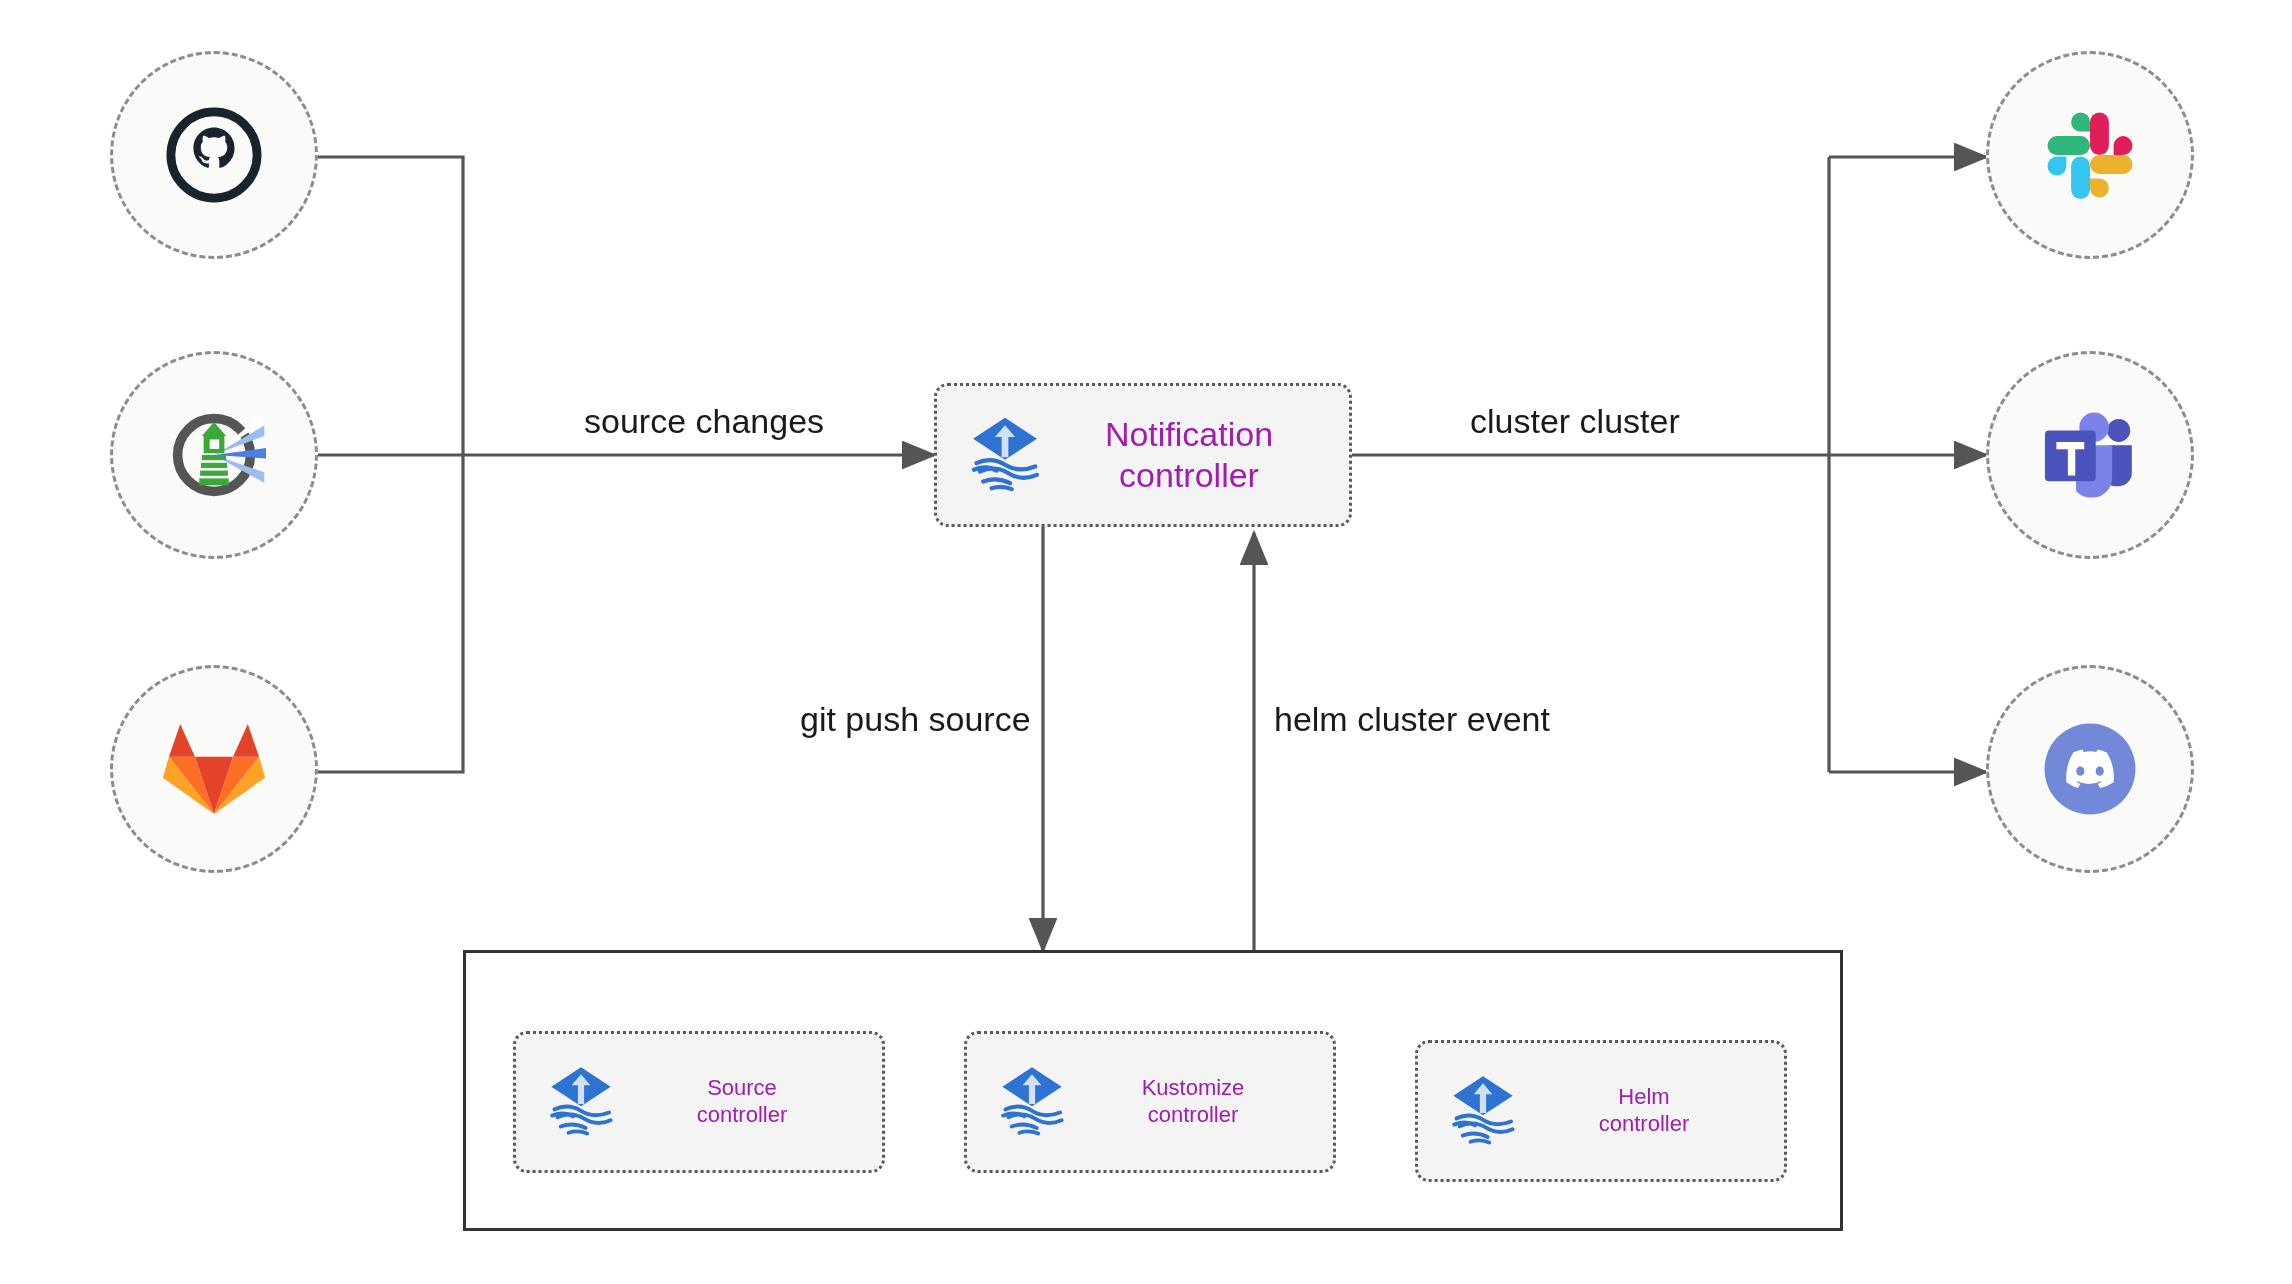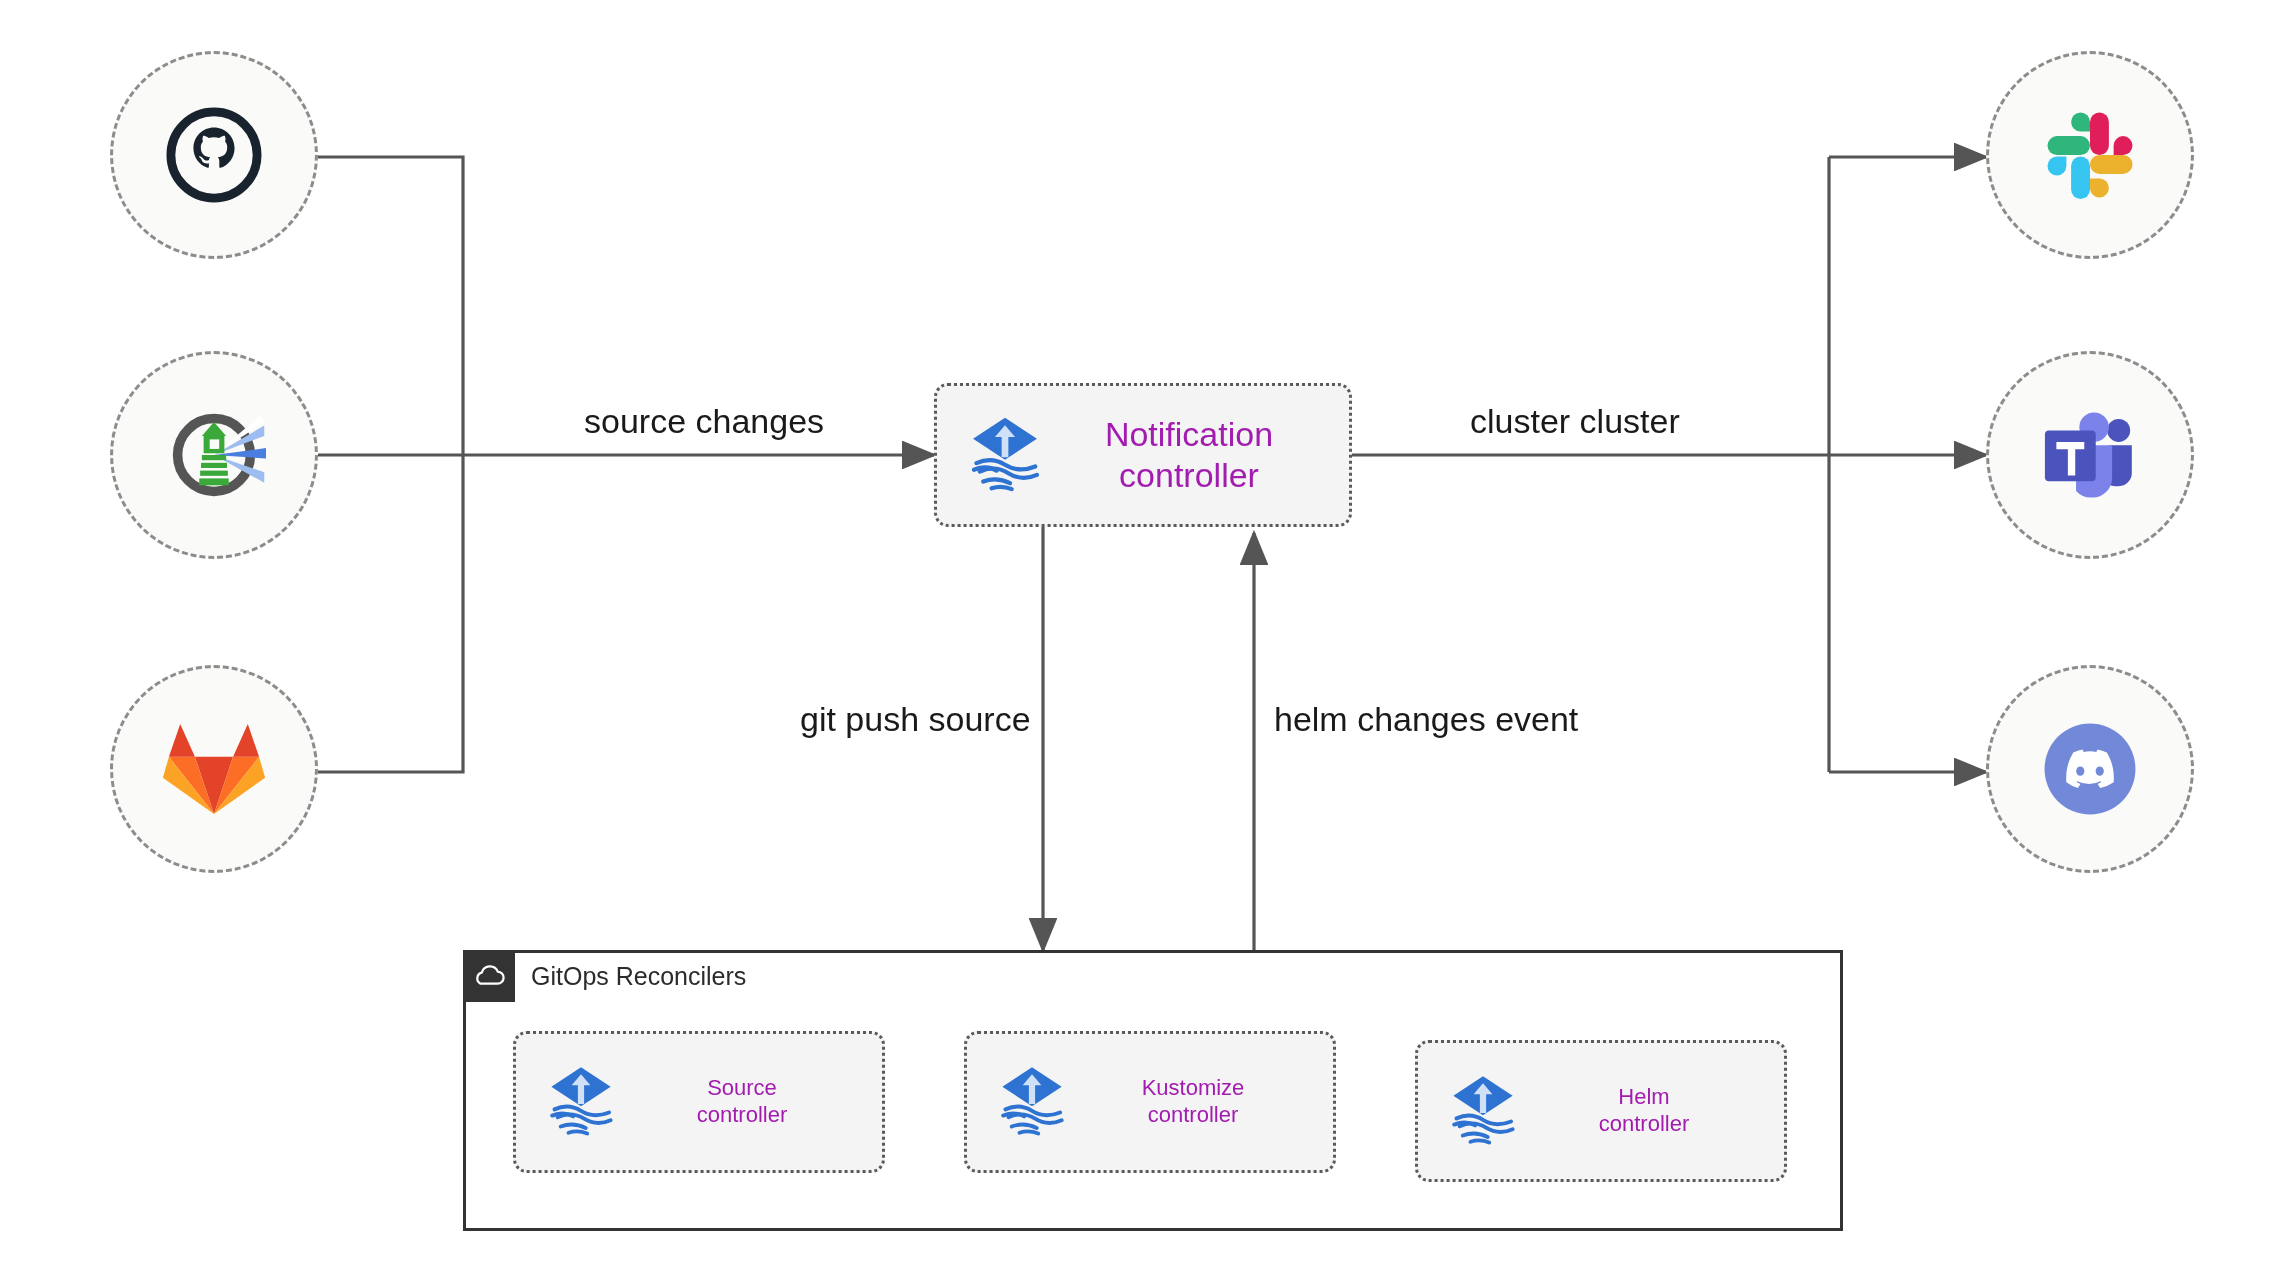--- a/index.html
+++ b/index.html
@@ -183,28 +183,20 @@
 
   <div class="circle-node" style="left:1986px;top:665px;width:208px;height:208px;">
     <svg class="logo" width="100" height="100" viewBox="0 0 110 110">
       <circle cx="55" cy="55" r="50" fill="#7289da"></circle>
       <path fill="#ffffff" d="M73.5 36.8a41 41 0 0 0-10.2-3.2l-1.3 2.6a38 38 0 0 0-13.9 0l-1.3-2.6a41 41 0 0 0-10.2 3.2C29.9 48 28.2 58.9 29 69.6a41.5 41.5 0 0 0 12.7 6.4l2.8-4.6c-1.5-.6-3-1.3-4.3-2.2l1-.8a29.6 29.6 0 0 0 25.5 0l1 .8c-1.4.9-2.8 1.6-4.3 2.2l2.8 4.6A41.4 41.4 0 0 0 81 69.6c1-12.4-1.7-23.2-7.5-32.8zM44.3 62.5c-2.5 0-4.5-2.3-4.5-5.1s2-5.1 4.5-5.1 4.6 2.3 4.5 5.1c0 2.8-2 5.1-4.5 5.1zm21.4 0c-2.5 0-4.5-2.3-4.5-5.1s2-5.1 4.5-5.1 4.6 2.3 4.5 5.1c0 2.8-2 5.1-4.5 5.1z"></path>
     </svg>
   </div>
 
   <div id="group-box" style="left:463px;top:950px;width:1380px;height:281px;"></div>
 
-  <div id="group-header" style="left:463px;top:950px;">
-    <span class="grp-icon">
-      <svg width="34" height="24" viewBox="0 0 40 26">
-        <path fill="none" stroke="#ffffff" stroke-width="2.6" stroke-linejoin="round" d="M10 22h20a7 7 0 0 0 .4-14A10 10 0 0 0 11.5 9 7 7 0 0 0 10 22z"></path>
-      </svg>
-    </span>
-    <span class="grp-title">GitOps Reconcilers</span>
-  </div>
 
   <div class="ctrl-box small" style="left:513px;top:1031px;width:372px;height:142px;">
     <span class="ctrl-logo">
       <svg width="78" height="78" viewBox="0 0 100 100">
         <polygon fill="#2e72d2" points="50,8 88,33 50,58 12,33"></polygon>
         <path fill="#cfe0f7" d="M50 17 L62 31 L54 31 L54 55 L46 55 L46 31 L38 31 Z"></path>
         <g fill="none" stroke="#2e72d2" stroke-width="5" stroke-linecap="round">
           <path d="M16 62 Q34 54 50 64 Q66 74 86 66"></path>
           <path d="M20 72 Q38 64 54 74 Q70 84 88 76"></path>
           <path d="M13 70 Q28 64 40 71"></path>
@@ -252,15 +244,15 @@
     <span class="ctrl-label">Helm
 controller</span>
   </div>
 
   <span class="edge-label" style="left:584px;top:402px;">source changes</span>
 
   <span class="edge-label" style="left:1470px;top:402px;">cluster cluster</span>
 
   <span class="edge-label" style="left:800px;top:700px;">git push source</span>
 
-  <span class="edge-label" style="left:1274px;top:700px;">helm changes event</span>
+  <span class="edge-label" style="left:1274px;top:700px;">helm cluster event</span>
 
 </div>
 
 </body></html>

